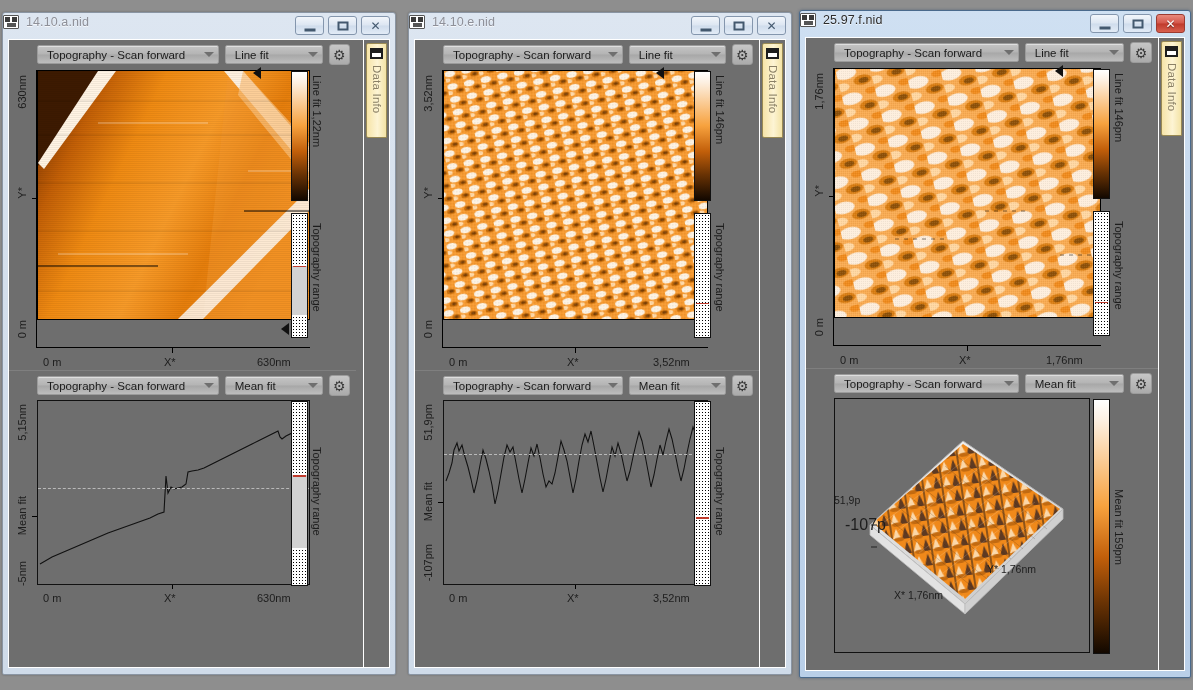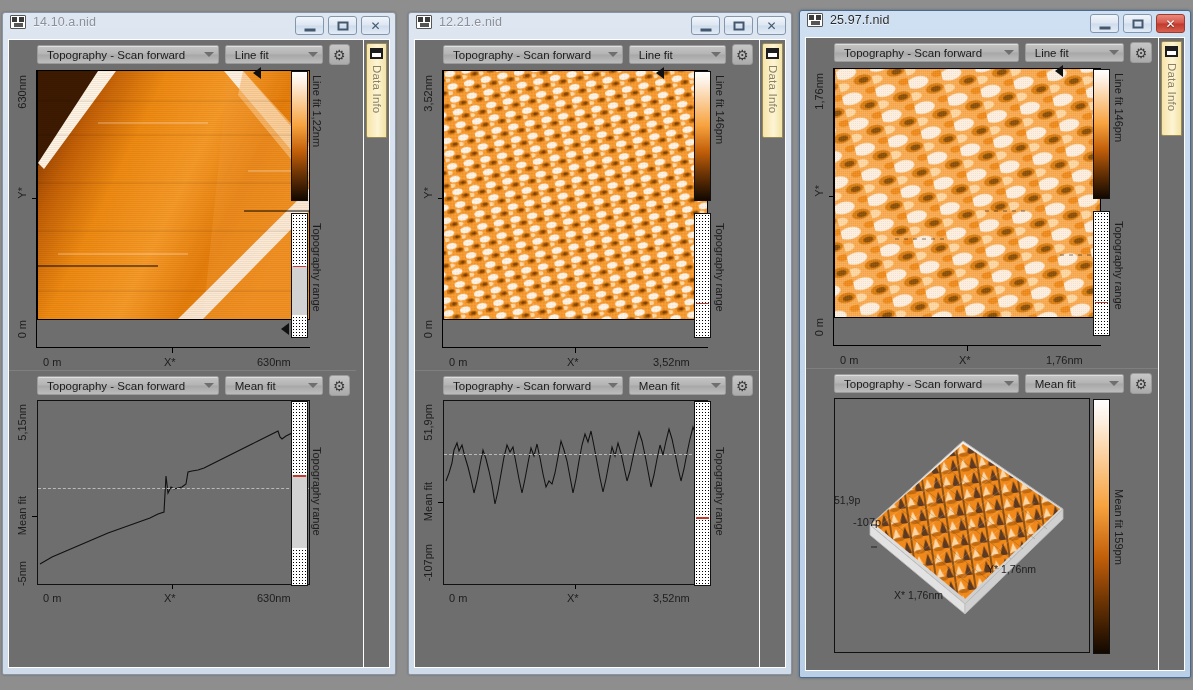--- a/index.html
+++ b/index.html
@@ -27,21 +27,20 @@
     border-color:#8a95a3;
   }
   .win.active {
     background:linear-gradient(180deg,#cfe0f2 0%,#c3d6ec 45%,#b9cfe8 100%);
     border-color:#4a6a8c;
     box-shadow:0 0 3px rgba(30,60,100,.45);
   }
   .titlebar {
     height:18px; position:relative;
     display:flex; align-items:center;
-    padding-left:7px;
   }
   .tb-icon {
     width:16px; height:14px; margin-right:7px; position:relative;
     background:#fff; border:1px solid #555;
     border-radius:1px; flex:0 0 auto;
     overflow:hidden;
   }
   .tb-icon:before {
     content:""; position:absolute; left:1px; top:1px; width:5px; height:5px;
     background:#3b3b3b;
@@ -358,21 +357,21 @@
         </div>
       </div>
     </div>
   </div>
 
   <div class="win inactive" style="left:408px; top:12px; width:384px; height:663px;">
     <div class="titlebar">
       <div class="tb-icon">
           <i></i>
         </div>
-      <div class="tb-title">12.21.e.nid</div>
+      <div class="tb-title">14.10.e.nid</div>
       <div class="tb-btns">
         <div class="tbtn">
             <div class="gl gl-min"></div>
           </div>
         <div class="tbtn">
             <div class="gl gl-max"></div>
           </div>
         <div class="tbtn">
             <div class="gl gl-x">✕</div>
           </div>
@@ -620,21 +619,21 @@
                   <line x1="96" y1="164" x2="188" y2="93"></line>
                   <line x1="108" y1="174" x2="200" y2="103"></line>
                   <line x1="120" y1="184" x2="212" y2="113"></line>
                 </g>
 
                 <line x1="36" y1="126" x2="42" y2="126" stroke="#222" stroke-width="1"></line>
                 <line x1="36" y1="148" x2="42" y2="148" stroke="#222" stroke-width="1"></line>
               </svg>
 
               <div class="axl" style="left:-1px; top:95px; font-size:10.5px;">51,9p</div>
-              <div class="axl" style="left:18px; top:117px; font-size:11px;">-107p</div>
+              <div class="axl" style="left:10px; top:117px; font-size:16px;">-107p</div>
               <div class="axl" style="left:59px; top:190px; font-size:10.5px;">X* 1,76nm</div>
               <div class="axl" style="left:152px; top:164px; font-size:10.5px;">Y* 1,76nm</div>
             </div>
 
             <div class="cbar-wrap" style="right:48px; top:5px; height:262px;">
               <div class="cbar" style="height:255px;"></div>
               <div class="cbar-lbl" style="top:90px;">Mean fit 159pm</div>
             </div>
           </div>
         </div>

